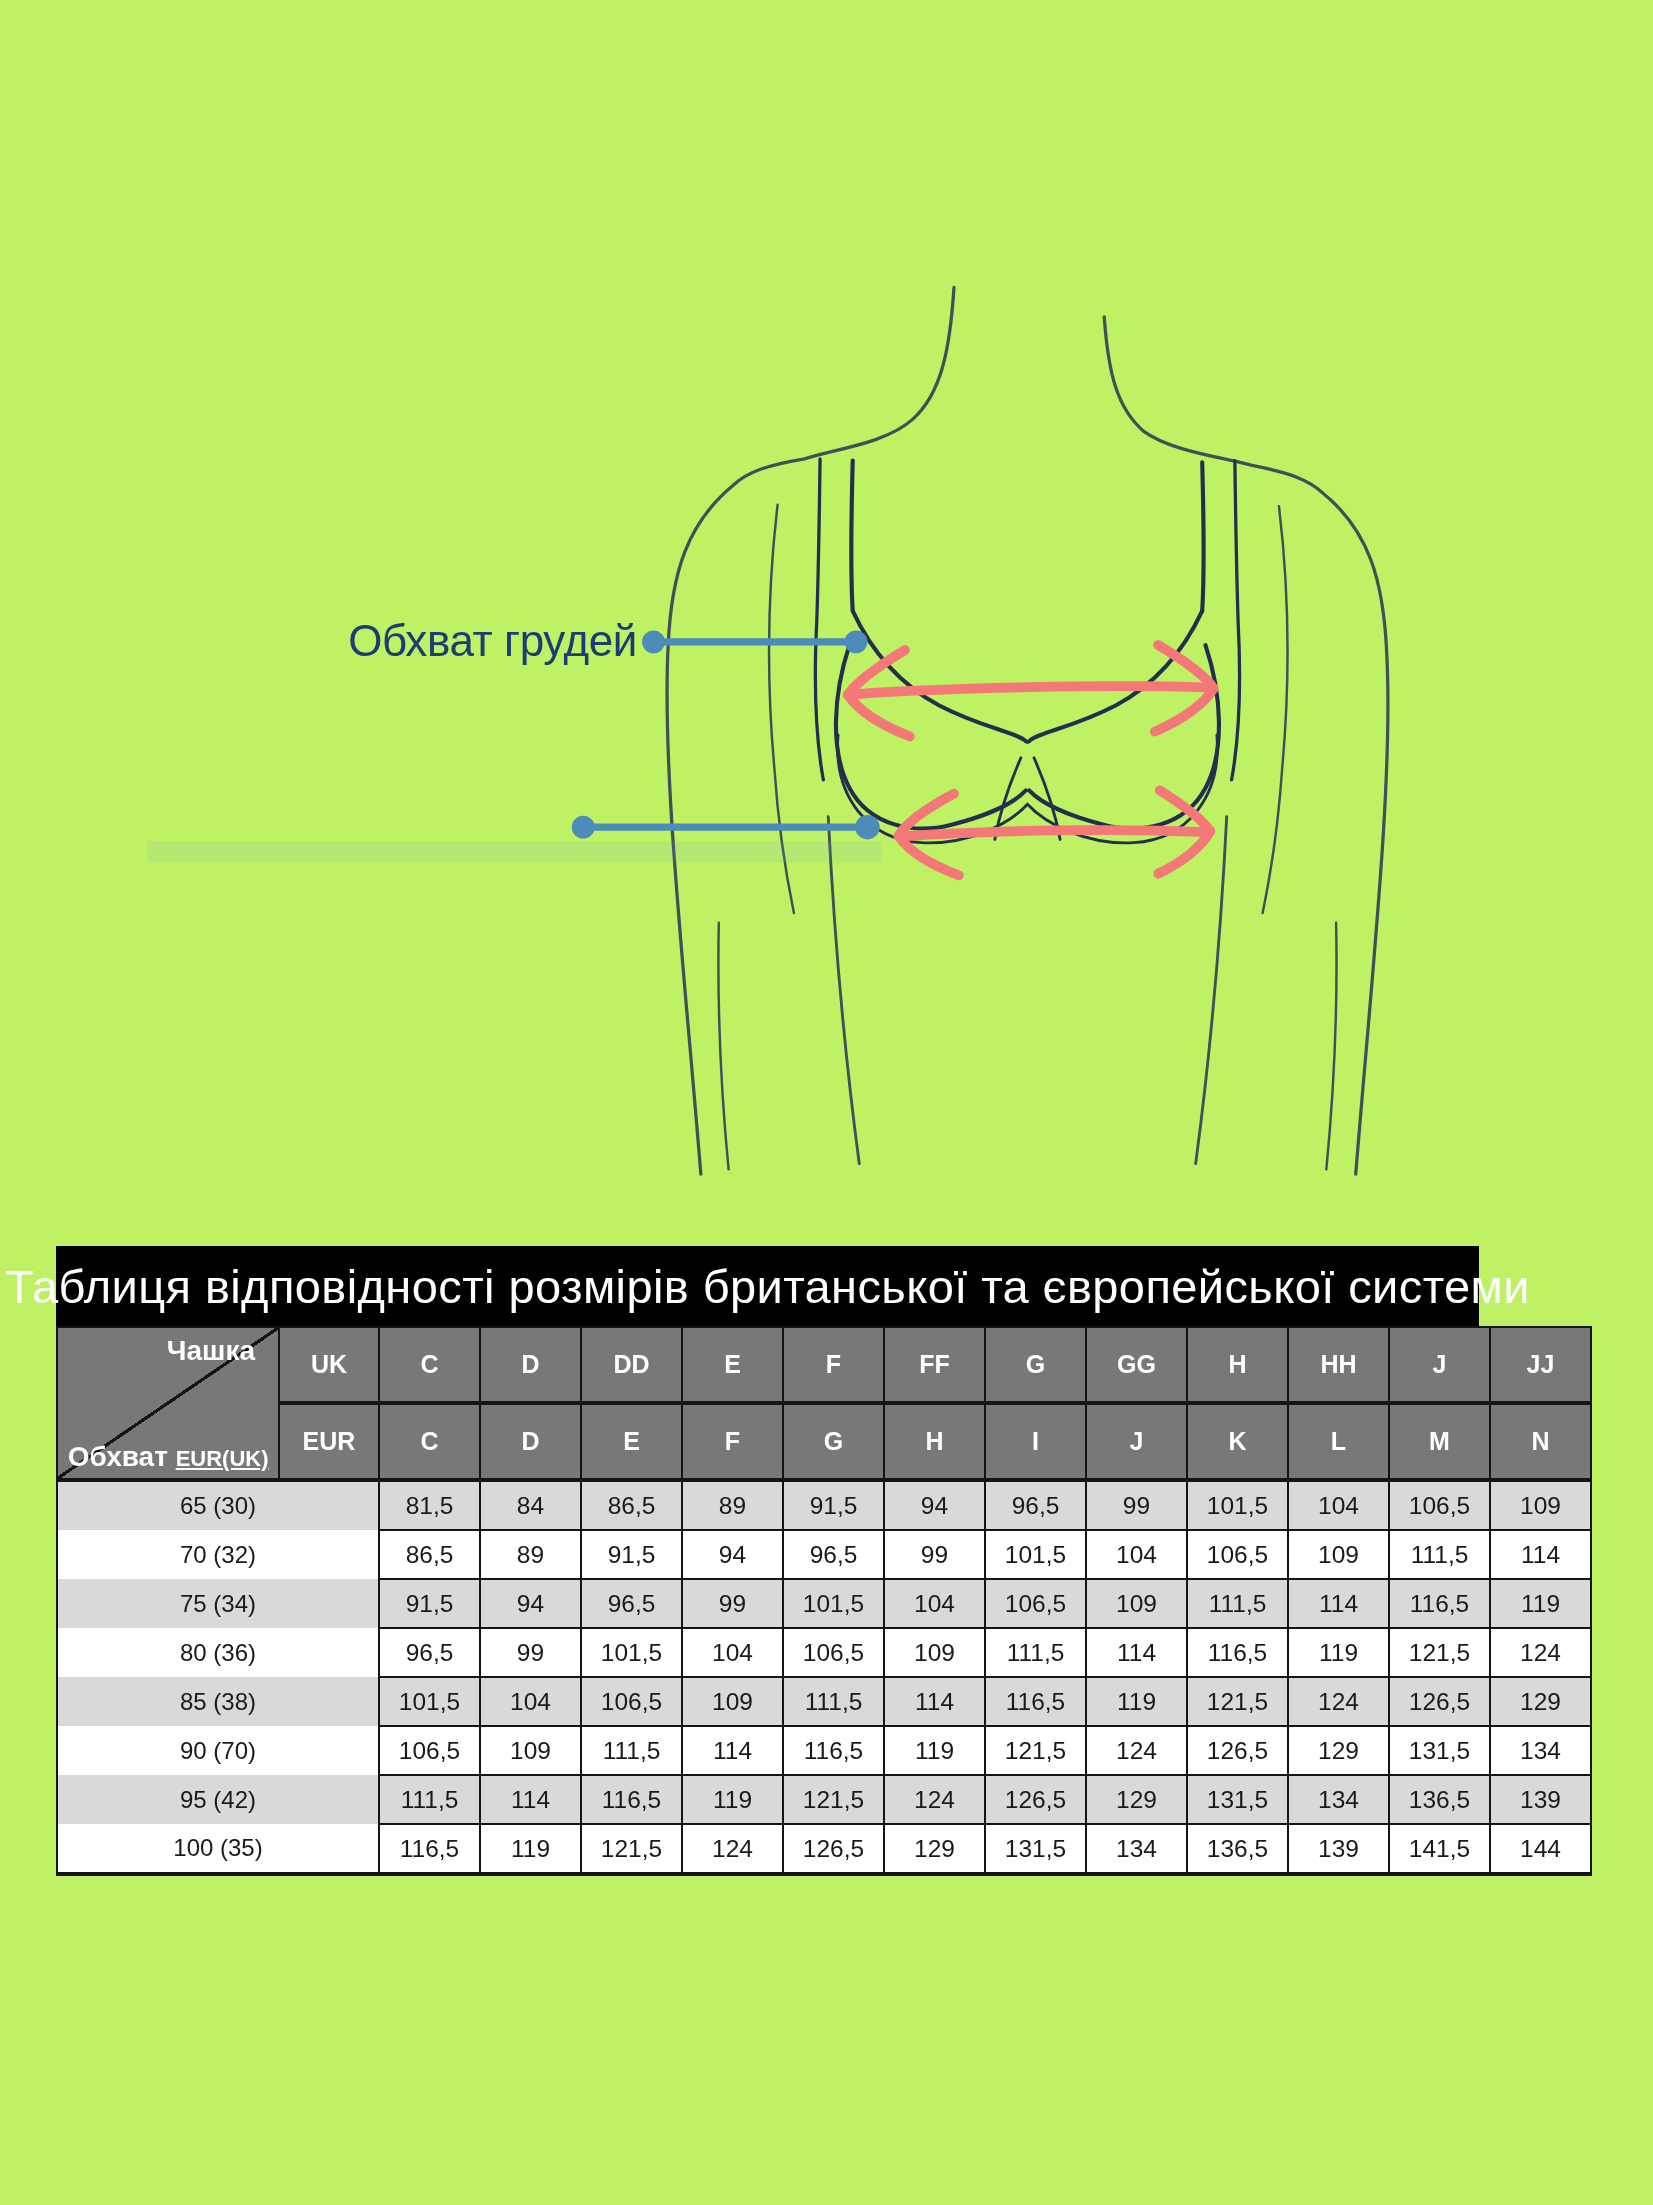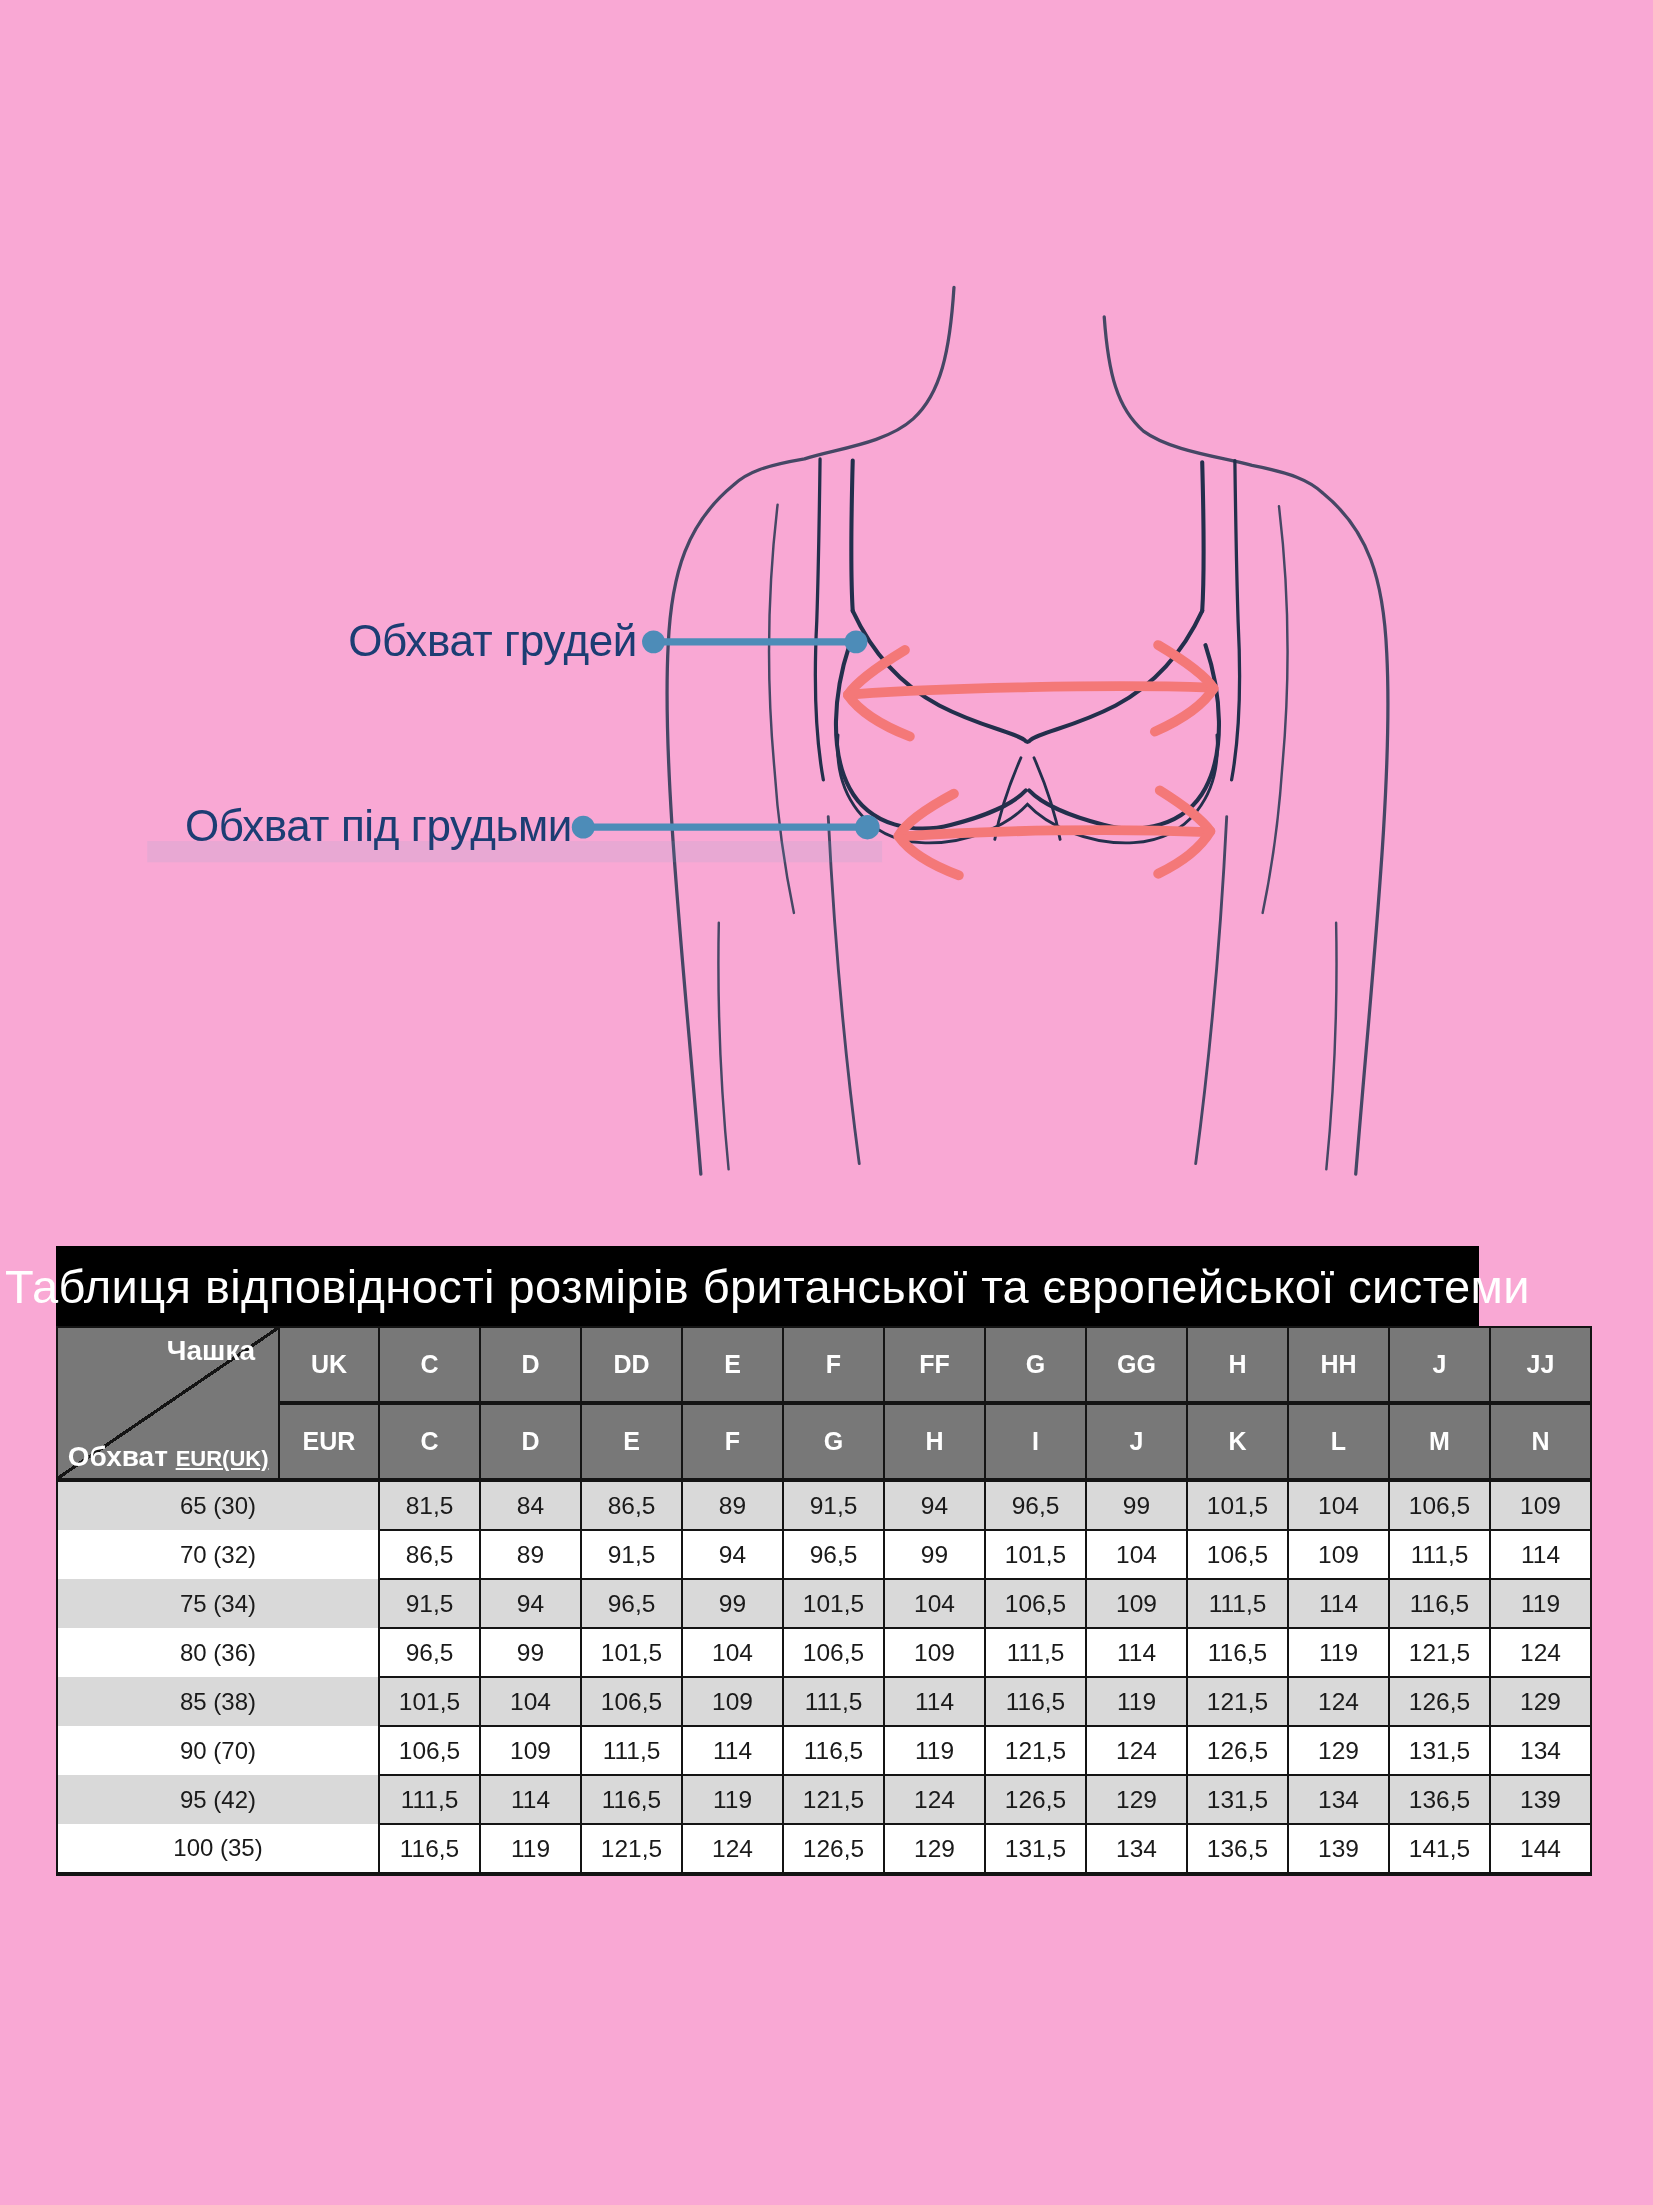--- a/index.html
+++ b/index.html
@@ -2,21 +2,21 @@
 <html style="--label-text: #1c3d73; --pointer: #4d8cb8; --arrow: #f47878; --figure-line: #2e3a56; --figure-bold: #232f4c; --header-bg: #787878; --row-alt: #d9d9d9; --title-bg: #000000; --title-text: #ffffff; --border: #141414; --cell-text: #1a1a1a;font-size:13px"><head>
 <meta charset="utf-8">
 <style>
   :root{
     --label-text:#1c3d73; --pointer:#4d8cb8; --arrow:#f47878; --figure-line:#2e3a56;
     --figure-bold:#232f4c; --header-bg:#787878; --row-alt:#d9d9d9; --title-bg:#000000;
     --title-text:#ffffff; --border:#141414; --cell-text:#1a1a1a;
   }
   html,body{margin:0;padding:0;background:#ffffff;}
   body{width:1654px;height:2205px;font-family:"Liberation Sans","DejaVu Sans",sans-serif;}
-  .stage{position:relative;width:1654px;height:2205px;overflow:hidden;background:#f9a8d4;}
+  .stage{position:relative;width:1654px;height:2205px;overflow:hidden;background:#bef264;}
 
   
   .diagram{position:absolute;left:0;top:0;width:1654px;height:1233px;}
   svg.fig{position:absolute;left:0;top:0;display:block;}
   .fig-label{
     position:absolute;left:0;transform:translateY(-52%);
     font-size:44px;letter-spacing:-0.4px;color:var(--label-text);
     text-align:right;white-space:nowrap;font-weight:400;
   }
   #bust-label{width:637px;top:642px;}
@@ -120,21 +120,20 @@
       </g>
 
       <g stroke="#4d8cb8" fill="#4d8cb8">
         <line x1="714" y1="1013" x2="1062" y2="1013" stroke-width="9"></line>
         <circle cx="714" cy="1013" r="14" stroke="none"></circle>
         <circle cx="1062" cy="1013" r="15" stroke="none"></circle>
       </g>
     </svg>
 
     <div class="fig-label" id="bust-label">Обхват грудей</div>
-    <div class="fig-label" id="underbust-label">Обхват під грудьми</div>
   </section>
 
   <section class="tblwrap">
     <div class="tbl-title">Таблиця відповідності розмірів британської та європейської системи</div>
     <table class="grid">
       <colgroup id="cols">
         <col class="c-corner">
           <col class="c-sys">
       <col class="c-data">
           <col class="c-data">

